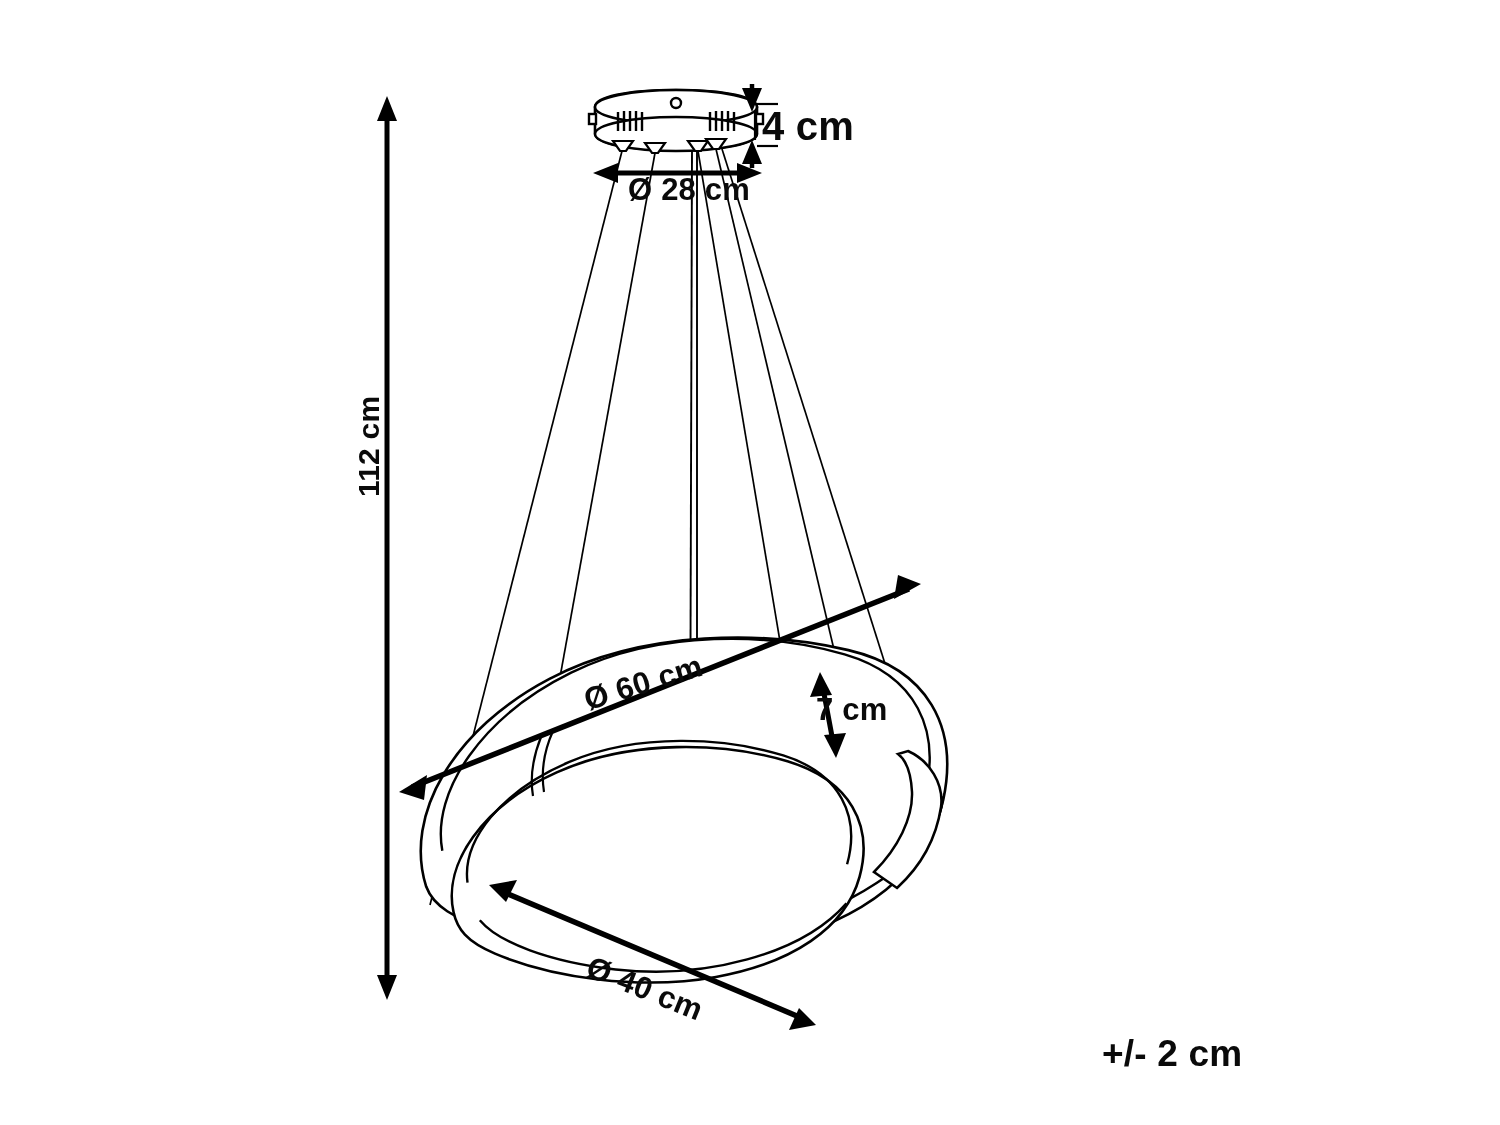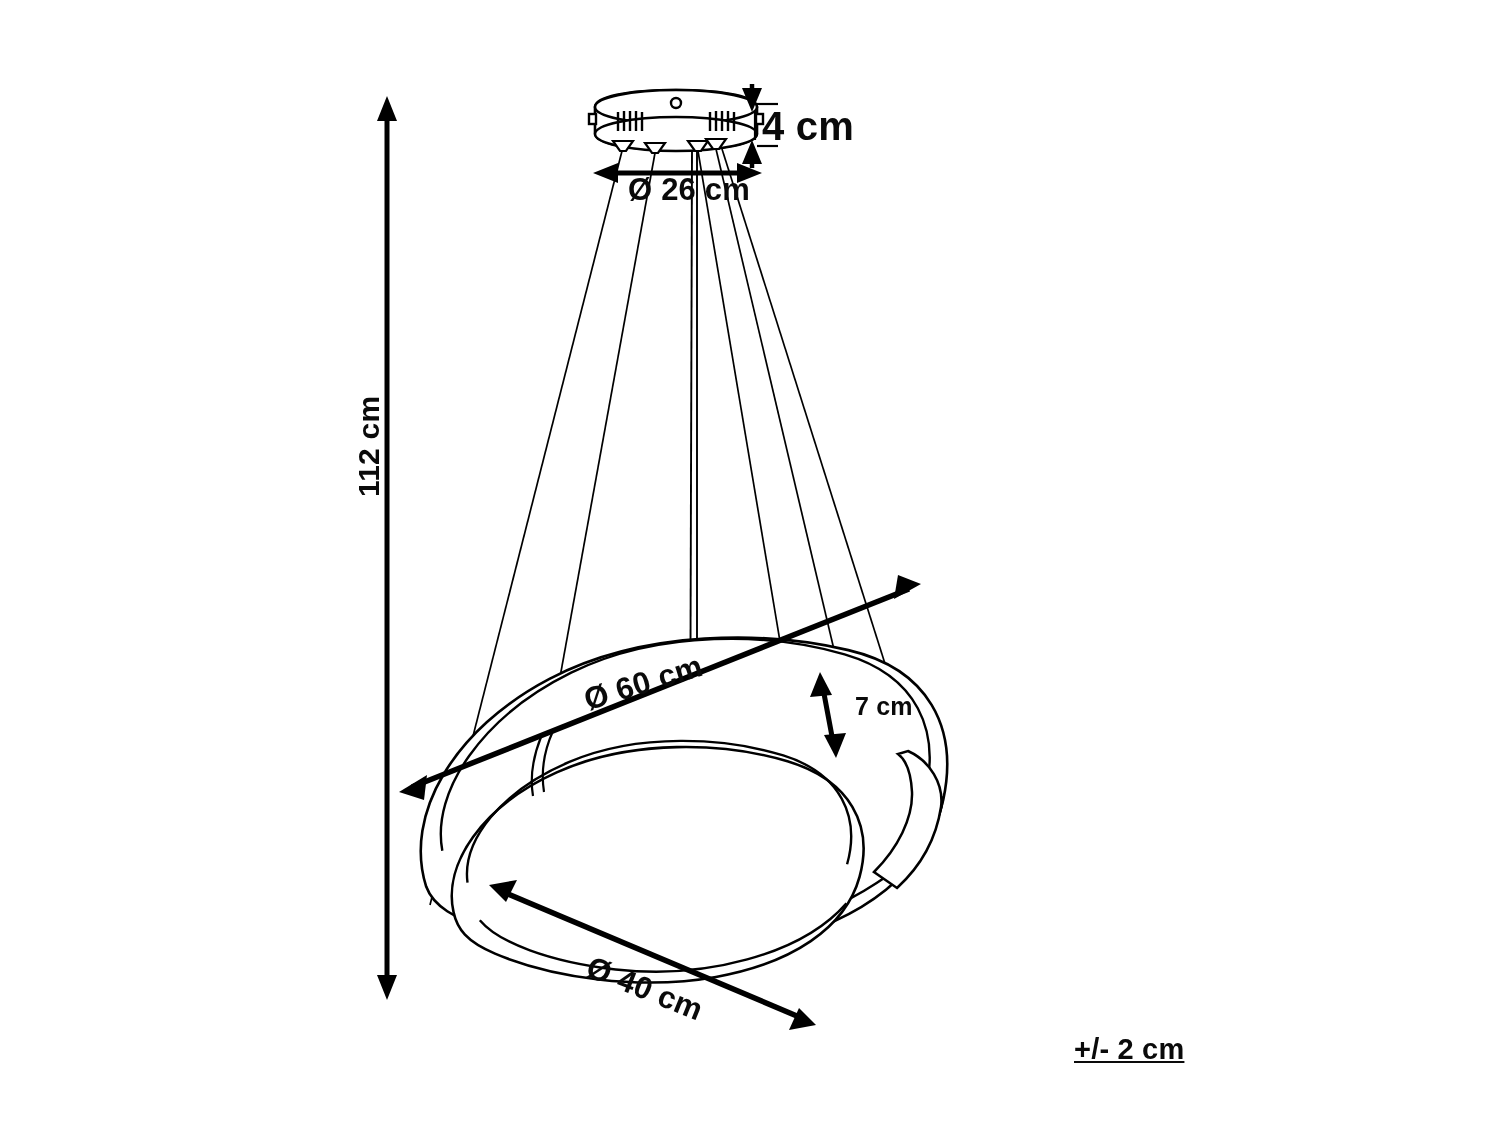--- a/index.html
+++ b/index.html
@@ -53,36 +53,35 @@
     font-size: 31px;
   }
   #label-outer-diameter {
     left: 585px;
     top: 683px;
     font-size: 31px;
     transform: rotate(-17deg);
     transform-origin: 0 50%;
   }
   #label-ring-depth {
-    left: 855px;
+    left: 816px;
     top: 692px;
-    font-size: 25px;
+    font-size: 31px;
   }
   #label-inner-diameter {
     left: 588px;
     top: 948px;
     font-size: 31px;
     transform: rotate(22deg);
     transform-origin: 0 50%;
   }
   #label-tolerance {
-    left: 1074px;
+    left: 1102px;
     top: 1033px;
-    font-size: 29px;
-    text-decoration: underline;
+    font-size: 37px;
   }
 </style>
 </head>
 <body>
 
 <div id="stage">
 
   <svg id="drawing" viewBox="0 0 1500 1125">
     <defs>
       <marker id="arrHead" markerWidth="13" markerHeight="13" refX="11" refY="5" orient="auto" markerUnits="userSpaceOnUse">
@@ -255,21 +254,21 @@
       <line x1="501" y1="891" x2="804" y2="1019" stroke="#000" stroke-width="5.5"></line>
       <path d="M489,885 L517,880 L506,902 Z" fill="#000"></path>
       <path d="M816,1025 L789,1030 L799,1008 Z" fill="#000"></path>
     </g>
   </svg>
 
   <div class="dim-label" id="label-height">112 cm</div>
 
   <div class="dim-label" id="label-canopy-height">4 cm</div>
 
-  <div class="dim-label" id="label-canopy-diameter">Ø 26 cm</div>
+  <div class="dim-label" id="label-canopy-diameter">Ø 28 cm</div>
 
   <div class="dim-label" id="label-outer-diameter">Ø 60 cm</div>
 
   <div class="dim-label" id="label-ring-depth">7 cm</div>
 
   <div class="dim-label" id="label-inner-diameter">Ø 40 cm</div>
 
   <div class="dim-label" id="label-tolerance">+/- 2 cm</div>
 
 </div>

